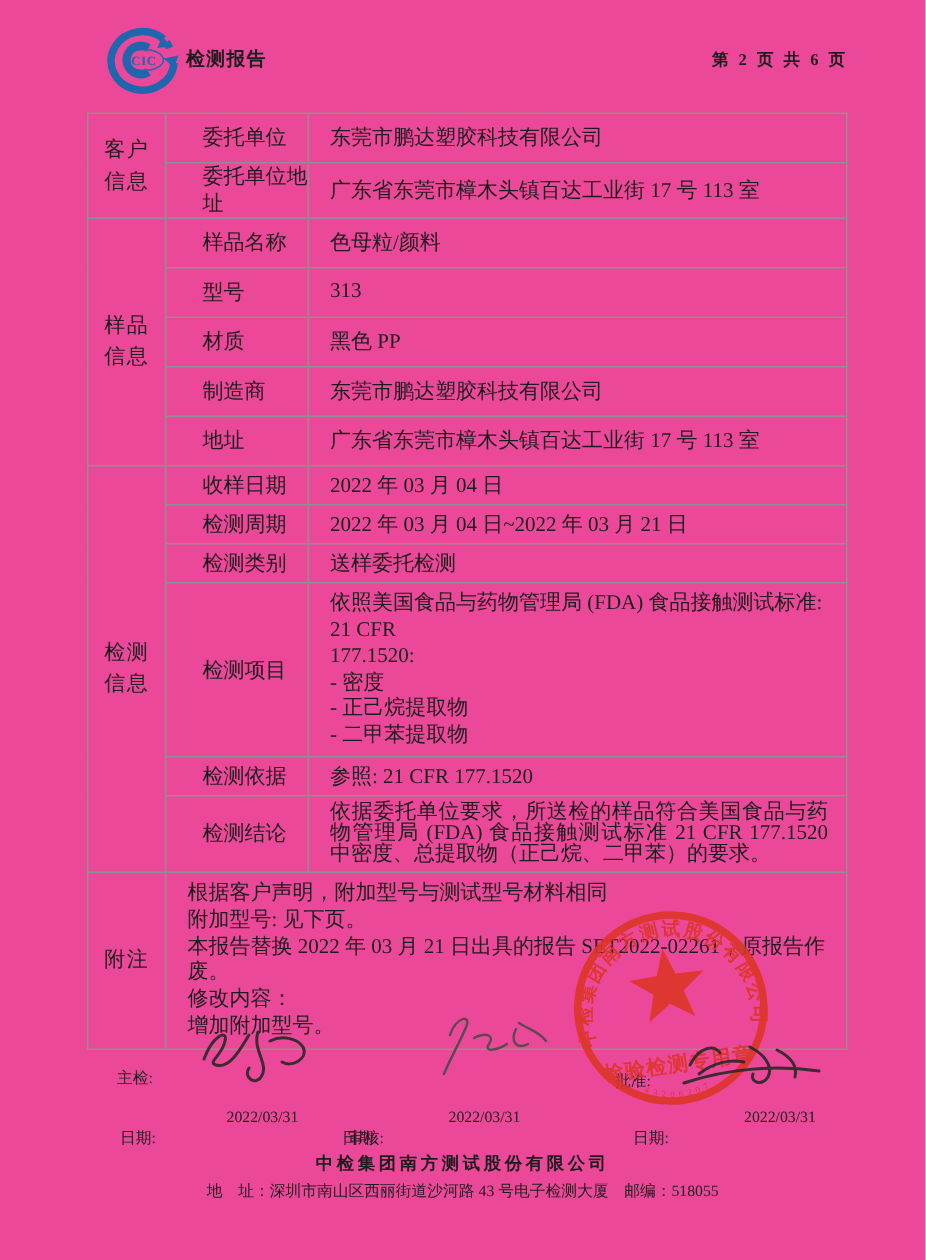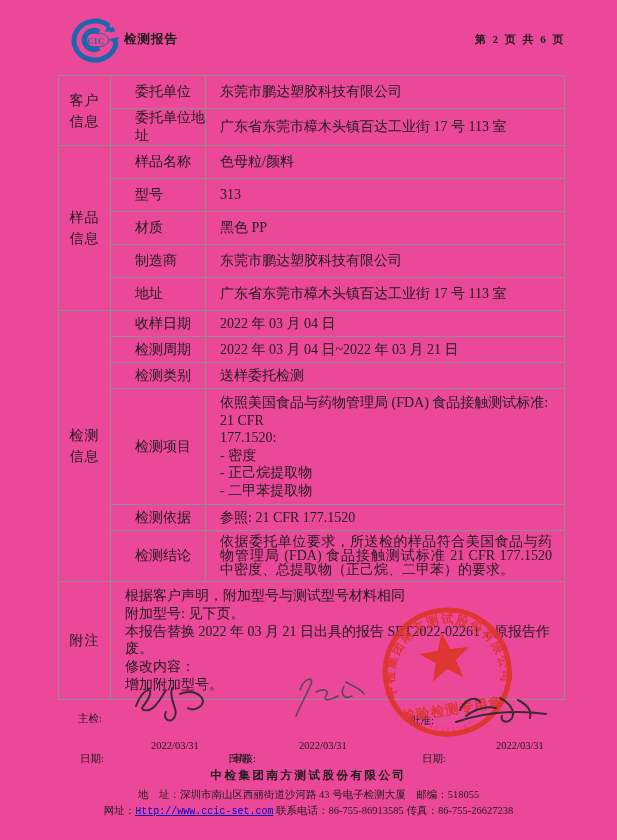--- a/index.html
+++ b/index.html
@@ -209,20 +209,15 @@
     </text>
     <text x="76" y="122" text-anchor="middle" font-size="13.5" font-weight="bold" fill="#dd3526" letter-spacing="1" font-family="Liberation Serif, serif">检验检测专用章</text>
     <text font-size="6" fill="#dd3526" letter-spacing="3" font-family="Liberation Serif, serif">
       <textPath href="#serialPath" startOffset="8">43206207</textPath>
     </text>
   </svg>
 
   <div class="footer">
     <div class="f-company">中检集团南方测试股份有限公司</div>
     <div class="f-line">地　址：深圳市南山区西丽街道沙河路 43 号电子检测大厦　邮编：518055</div>
-    <div class="f-line">
-      <span>网址：</span><a class="f-link" href="#">Http://www.ccic-set.com</a>
-      <span>联系电话：86-755-86913585</span>
-      <span>传真：86-755-26627238</span>
-    </div>
   </div>
 
 </div>
 
 </body></html>

